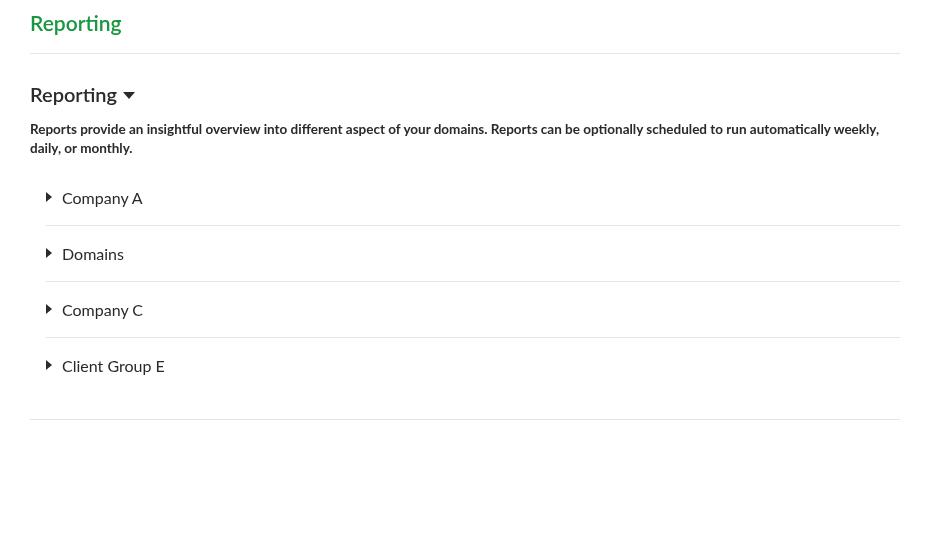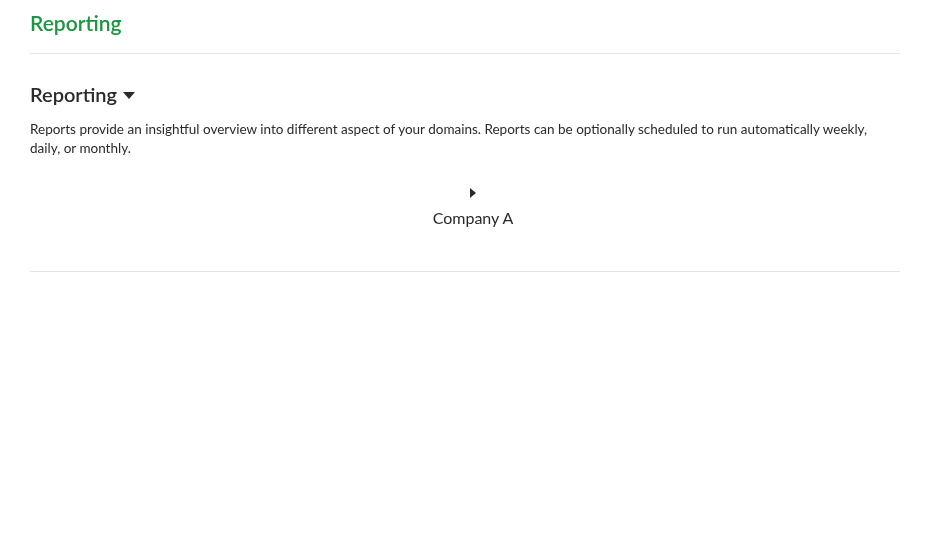--- a/index.html
+++ b/index.html
@@ -43,35 +43,35 @@
       border-left: 6px solid transparent;
       border-right: 6px solid transparent;
       border-top: 7px solid #2a2a2a;
       margin-top: 3px;
     }
     .description {
       font-size: 13.5px;
       color: #2a2a2a;
       margin-top: 14px;
       line-height: 1.4;
+      font-weight: bold;
     }
     .list {
       margin-top: 12px;
       padding-left: 16px;
       padding-bottom: 26px;
       border-bottom: 1px solid #e5e5e5;
     }
     .list-item {
       display: flex;
       align-items: center;
       gap: 10px;
       padding: 18px 0 18px 0;
       border-bottom: 1px solid #e5e5e5;
       cursor: pointer;
-      flex-direction: column;
     }
     .list-item:last-child {
       border-bottom: none;
     }
     .caret-right {
       display: inline-block;
       width: 0;
       height: 0;
       border-top: 5px solid transparent;
       border-bottom: 5px solid transparent;
@@ -95,14 +95,26 @@
     <span class="caret-down"></span>
   </div>
 
   <p class="description">Reports provide an insightful overview into different aspect of your domains. Reports can be optionally scheduled to run automatically weekly, daily, or monthly.</p>
 
   <div class="list">
     <div class="list-item">
       <span class="caret-right"></span>
       <span class="item-label">Company A</span>
     </div>
+    <div class="list-item">
+      <span class="caret-right"></span>
+      <span class="item-label">Domains</span>
+    </div>
+    <div class="list-item">
+      <span class="caret-right"></span>
+      <span class="item-label">Company C</span>
+    </div>
+    <div class="list-item">
+      <span class="caret-right"></span>
+      <span class="item-label">Client Group E</span>
+    </div>
   </div>
 </div>
 
 </body></html>

